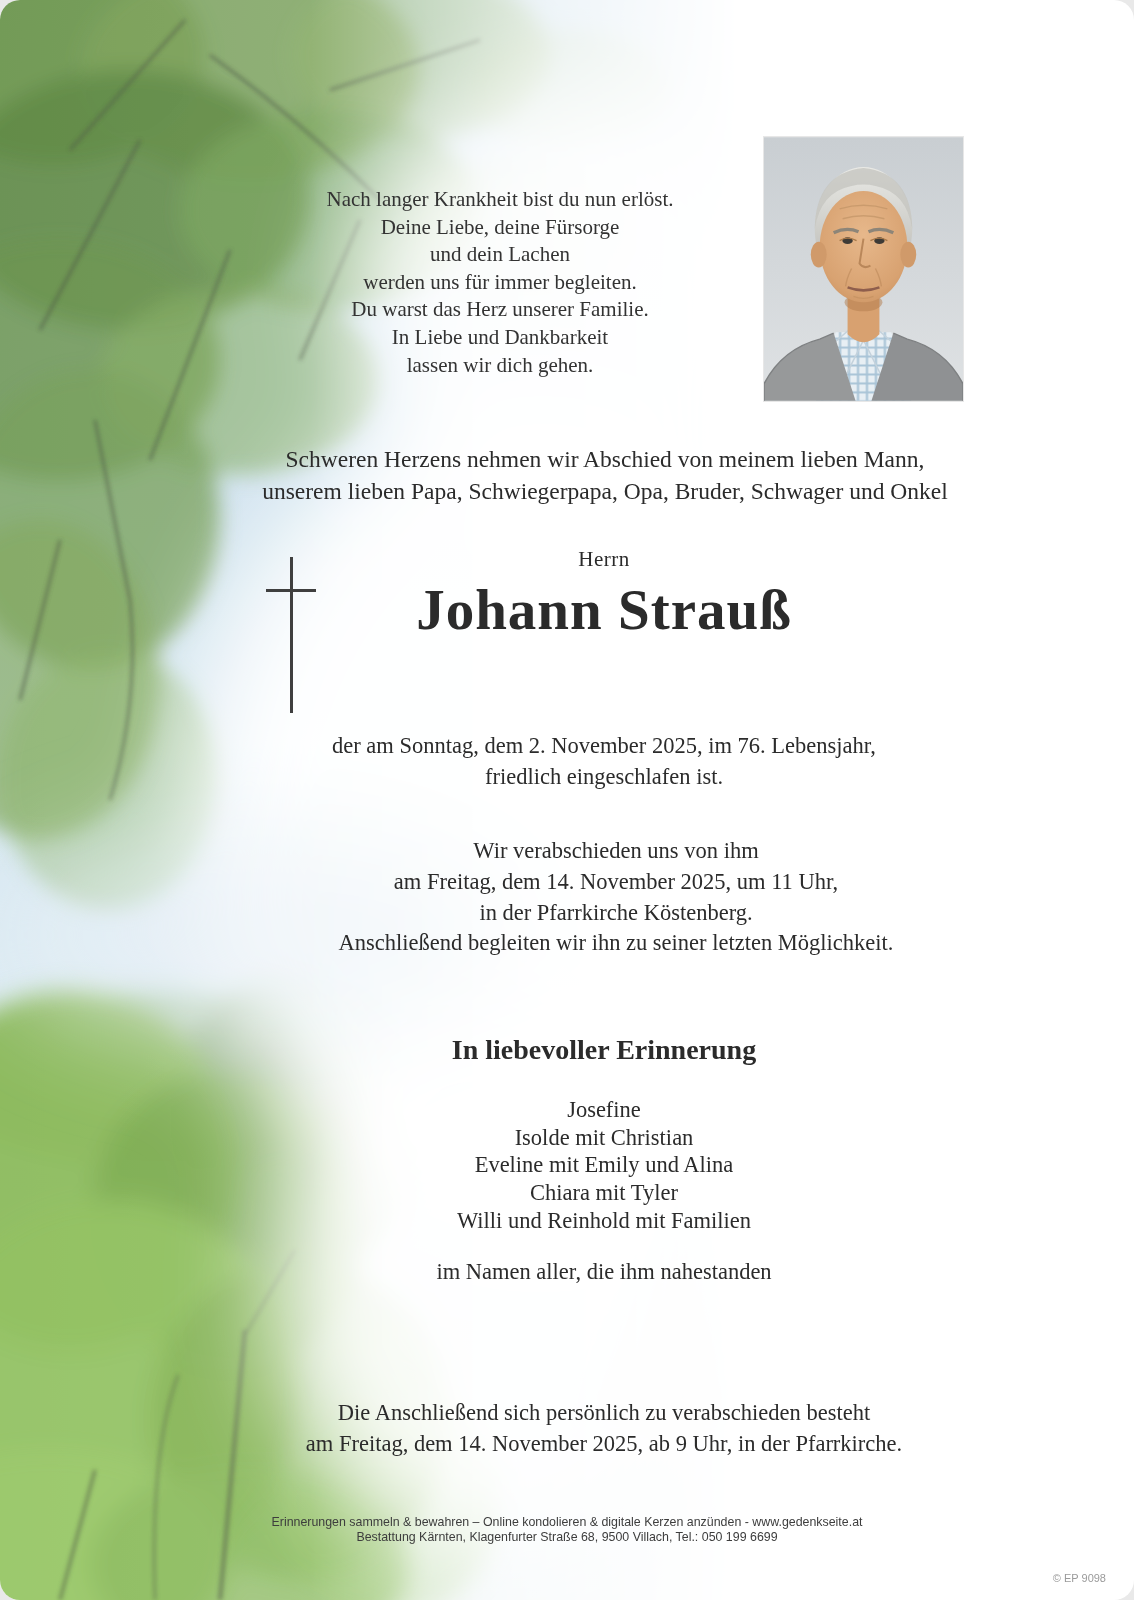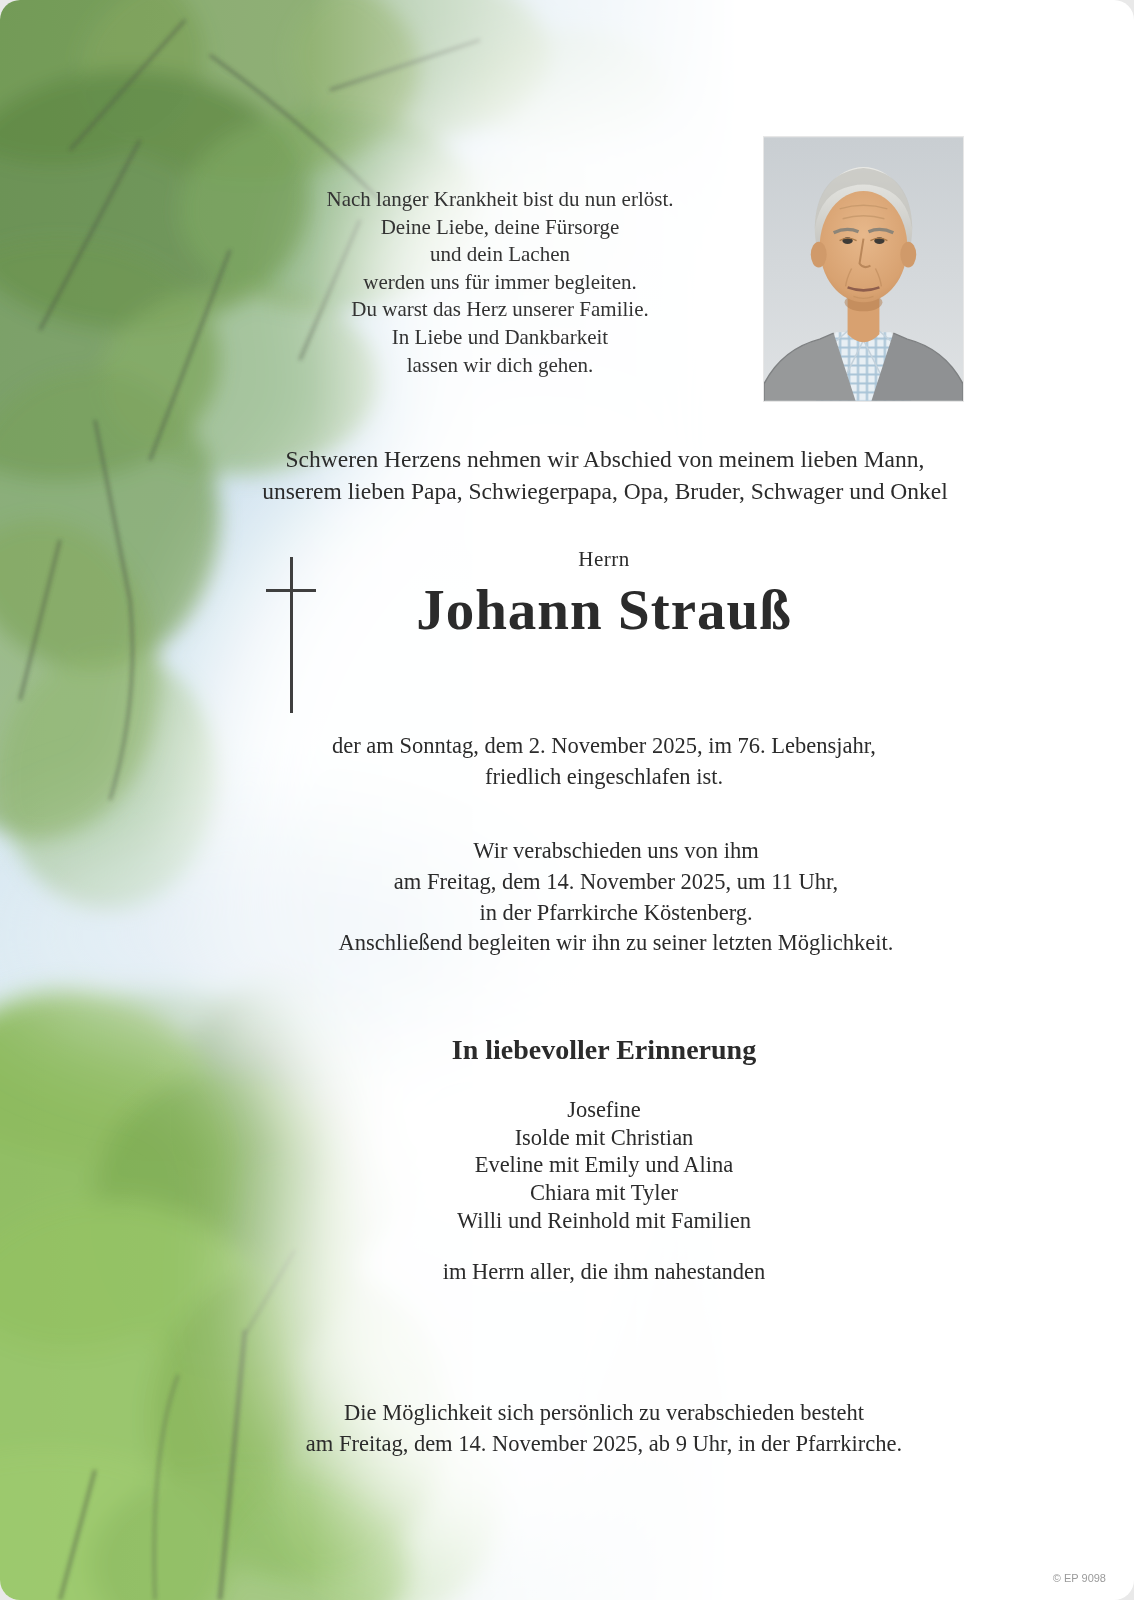--- a/index.html
+++ b/index.html
@@ -239,23 +239,27 @@
   </div>
 
   <div class="block memory-heading">In liebevoller Erinnerung</div>
   <div class="block memory-names">
     <div class="line">Josefine</div>
     <div class="line">Isolde mit Christian</div>
     <div class="line">Eveline mit Emily und Alina</div>
     <div class="line">Chiara mit Tyler</div>
     <div class="line">Willi und Reinhold mit Familien</div>
   </div>
-  <div class="block memory-closing">im Herrn aller, die ihm nahestanden</div>
+  <div class="block memory-closing">im Namen aller, die ihm nahestanden</div>
 
   <div class="block viewing">
-    <div class="line">Die Möglichkeit sich persönlich zu verabschieden besteht</div>
+    <div class="line">Die Anschließend sich persönlich zu verabschieden besteht</div>
     <div class="line">am Freitag, dem 14. November 2025, ab 9 Uhr, in der Pfarrkirche.</div>
   </div>
 
+  <div class="block footer">
+    <div class="line">Erinnerungen sammeln &amp; bewahren – Online kondolieren &amp; digitale Kerzen anzünden - www.gedenkseite.at</div>
+    <div class="line">Bestattung Kärnten, Klagenfurter Straße 68, 9500 Villach, Tel.: 050 199 6699</div>
+  </div>
 
   <div class="block copyright">© EP 9098</div>
 
 </div>
 
 </body></html>

